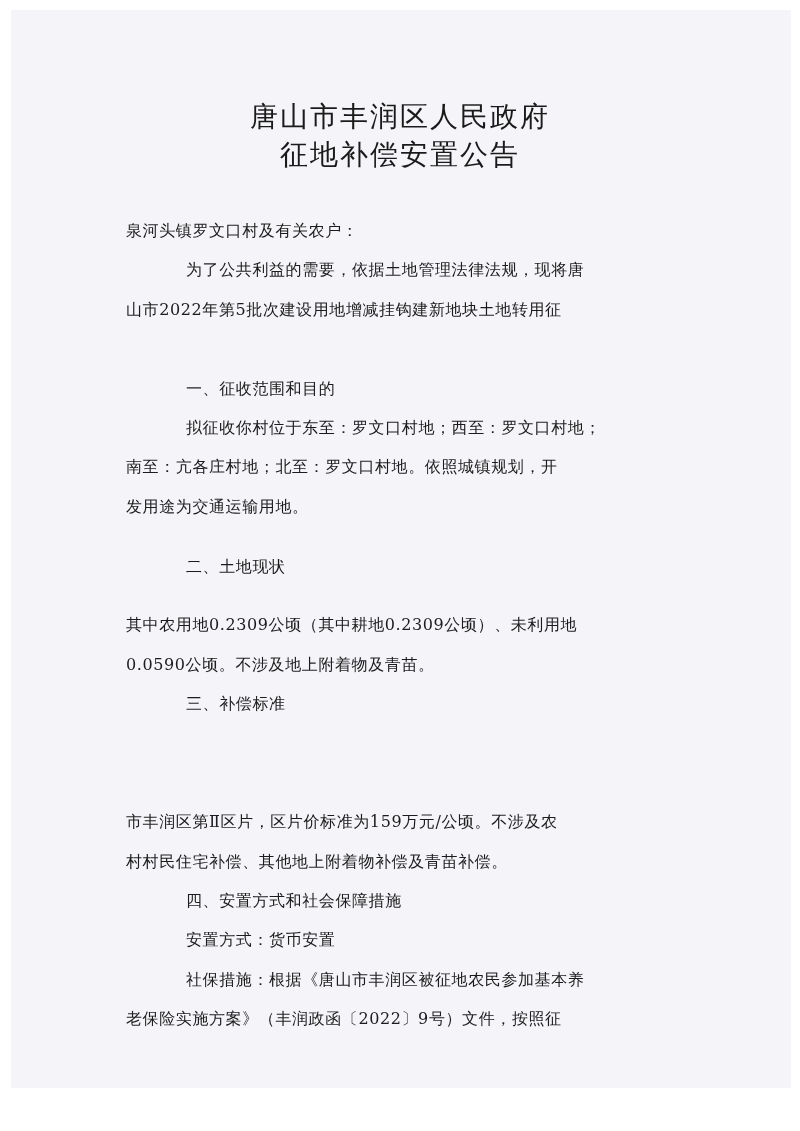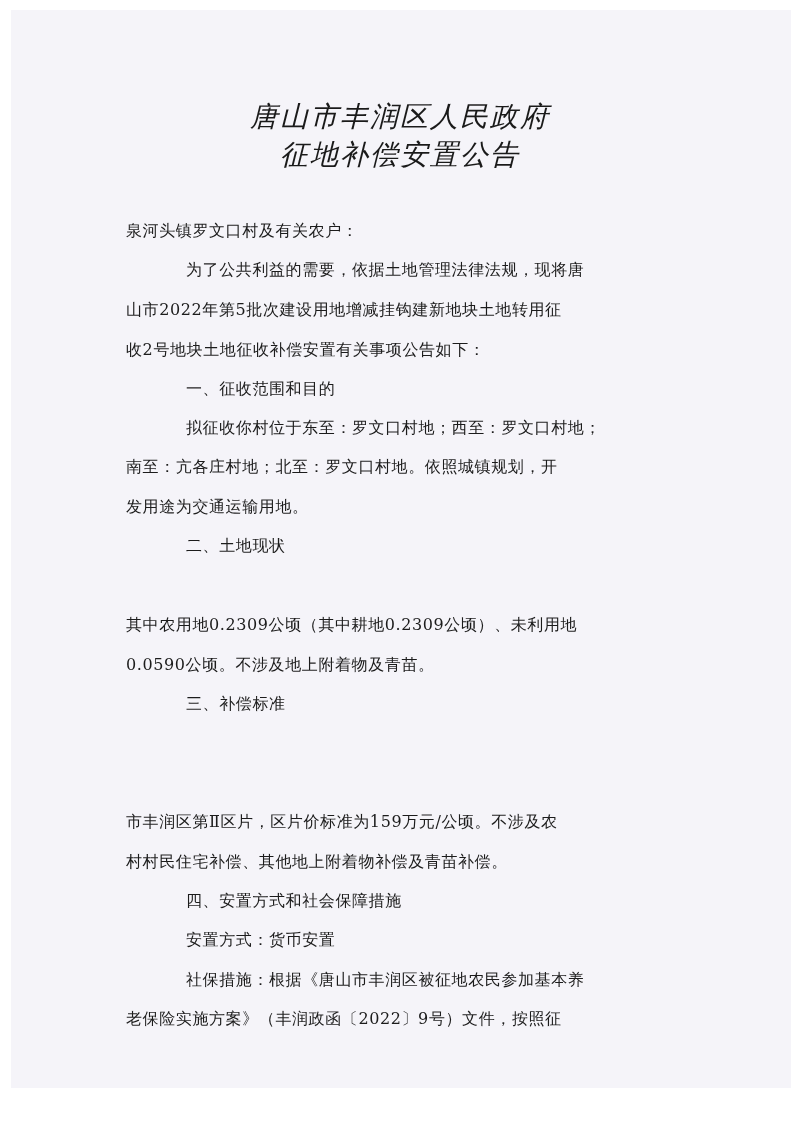--- a/index.html
+++ b/index.html
@@ -32,21 +32,20 @@
     }
     .title {
       position: absolute;
       left: 0;
       width: 800px;
       text-align: center;
       font-size: 28px;
       letter-spacing: 2px;
       color: #1a1a1a;
       line-height: 1;
-      font-style: italic;
     }
     .title.l1 { top: 103px; }
     .title.l2 { top: 141px; }
     .line {
       position: absolute;
       left: 126px;
       width: 560px;
       font-size: 16px;
       line-height: 1;
       white-space: nowrap;
@@ -60,26 +59,25 @@
 <div class="scan"></div>
 
 <div class="doc">
   <div class="title l1">唐山市丰润区人民政府</div>
   <div class="title l2">征地补偿安置公告</div>
 
   <div class="line" style="top:223px">泉河头镇罗文口村及有关农户：</div>
 
   <div class="line indent" style="top:262px">为了公共利益的需要，依据土地管理法律法规，现将唐</div>
   <div class="line" style="top:302px">山市2022年第5批次建设用地增减挂钩建新地块土地转用征</div>
-  <div class="line" style="top:342px">收2号地块土地征收补偿安置有关事项公告如下：</div>
   <div class="line indent" style="top:381px">一、征收范围和目的</div>
   <div class="line indent" style="top:420px">拟征收你村位于东至：罗文口村地；西至：罗文口村地；</div>
   <div class="line" style="top:459px">南至：亢各庄村地；北至：罗文口村地。依照城镇规划，开</div>
   <div class="line" style="top:499px">发用途为交通运输用地。</div>
-  <div class="line indent" style="top:538px">二、土地现状</div>
+  <div class="line indent" style="top:559px">二、土地现状</div>
   <div class="line" style="top:617px">其中农用地0.2309公顷（其中耕地0.2309公顷）、未利用地</div>
   <div class="line" style="top:657px">0.0590公顷。不涉及地上附着物及青苗。</div>
   <div class="line indent" style="top:696px">三、补偿标准</div>
   <div class="line" style="top:814px">市丰润区第Ⅱ区片，区片价标准为159万元/公顷。不涉及农</div>
   <div class="line" style="top:854px">村村民住宅补偿、其他地上附着物补偿及青苗补偿。</div>
   <div class="line indent" style="top:893px">四、安置方式和社会保障措施</div>
   <div class="line indent" style="top:932px">安置方式：货币安置</div>
   <div class="line indent" style="top:972px">社保措施：根据《唐山市丰润区被征地农民参加基本养</div>
   <div class="line" style="top:1011px">老保险实施方案》（丰润政函〔2022〕9号）文件，按照征</div>
 </div>

